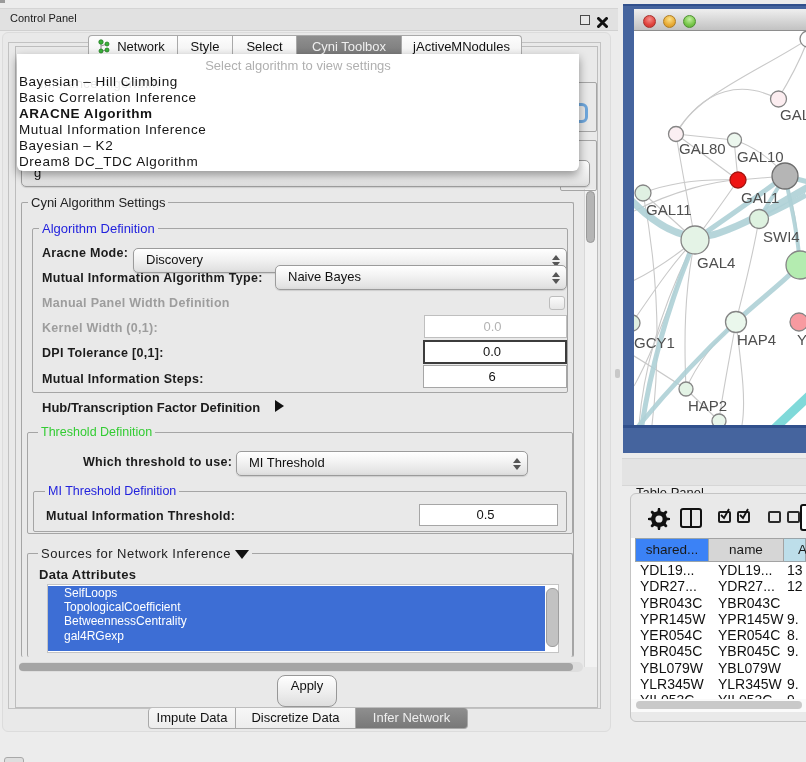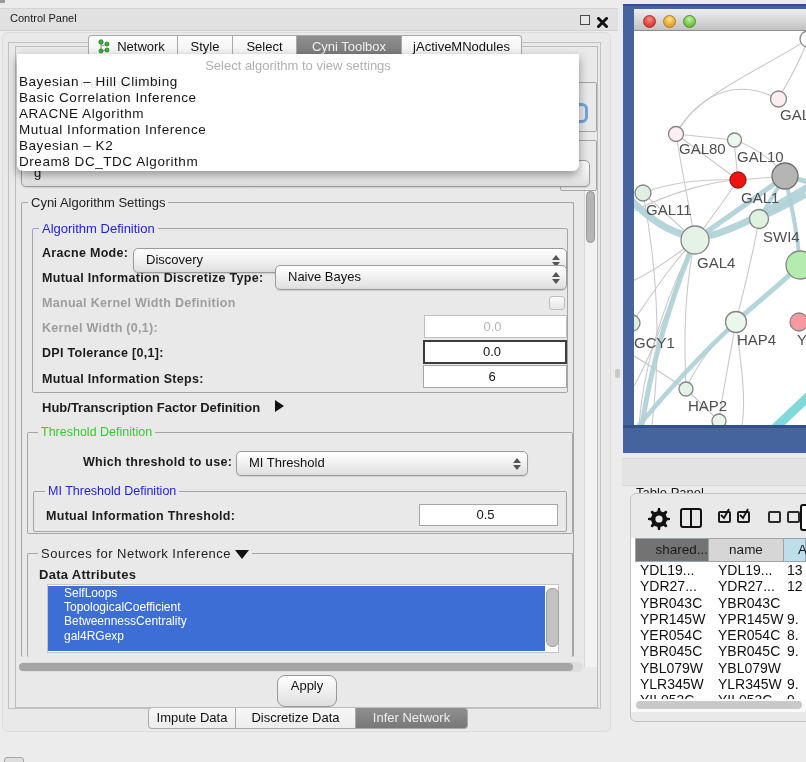--- a/index.html
+++ b/index.html
@@ -1,18 +1,18 @@
 <!DOCTYPE html>
 <html><head>
 <meta charset="utf-8">
 <style>
   html,body{margin:0;padding:0;}
   body{width:806px;height:762px;overflow:hidden;background:#ececec;font-family:"Liberation Sans",sans-serif;position:relative;}
   .abs{position:absolute;}
-  .b{font-weight:normal;}
+  .b{font-weight:bold;}
   .lbl{position:absolute;font-size:12.5px;font-weight:bold;color:#1c1c1c;white-space:nowrap;letter-spacing:0.3px;}
   .dis{color:#9d9d9d;}
   .combo{position:absolute;border:1px solid #9b9b9b;border-radius:5px;
     background:linear-gradient(#ffffff,#f2f2f2 45%,#e2e2e2 90%,#dadada);
     box-shadow:0 1px 1px rgba(0,0,0,0.12);}
   .combo .ct{position:absolute;left:12px;top:3px;font-size:13px;color:#111;}
   .arrows{position:absolute;right:7px;top:50%;margin-top:-7px;width:8px;height:14px;}
   .arrows:before{content:"";position:absolute;left:1px;top:1px;border-left:4px solid transparent;border-right:4px solid transparent;border-bottom:5px solid #555;}
   .arrows:after{content:"";position:absolute;left:1px;bottom:1px;border-left:4px solid transparent;border-right:4px solid transparent;border-top:5px solid #555;}
   .field{position:absolute;background:#fff;border:1px solid #a6a6a6;font-size:13px;color:#111;text-align:center;padding-right:6px;box-sizing:border-box;}
@@ -61,26 +61,26 @@
 </div>
 
 <div class="group" style="left:32px;top:228px;width:534px;height:163px;">
  <span class="gtitle" style="left:6px;color:#2222dd;">Algorithm Definition</span>
 </div>
 <div class="lbl" style="left:42px;top:246px;">Aracne Mode:</div>
 <div class="combo" style="left:133px;top:248px;width:432px;height:23px;text-decoration:underline;">
     <span class="ct">Discovery</span>
     <span class="arrows"></span>
   </div>
-<div class="lbl" style="left:42px;top:271px;">Mutual Information Discretize Type:</div>
+<div class="lbl" style="left:42px;top:271px;">Mutual Information Algorithm Type:</div>
 <div class="combo" style="left:275px;top:265px;width:290px;height:23px;">
     <span class="ct">Naive Bayes</span>
     <span class="arrows"></span>
   </div>
-<div class="lbl dis" style="left:42px;top:296px;">Manual Kernel Width Definition</div>
+<div class="lbl dis" style="left:42px;top:296px;">Manual Panel Width Definition</div>
 <div class="abs" style="left:549px;top:296px;width:14px;height:12px;border:1px solid #bdbdbd;border-radius:3px;background:linear-gradient(#fbfbfb,#e6e6e6);"></div>
 <div class="lbl dis" style="left:42px;top:321px;text-align:center;">Kernel Width (0,1):</div>
 <div class="field" style="left:424px;top:315px;width:143px;height:23px;border-color:#bfbfbf;color:#b3b3b3;line-height:21px;">0.0</div>
 <div class="lbl" style="left:42px;top:346px;">DPI Tolerance [0,1]:</div>
 <div class="field" style="left:423px;top:340px;width:144px;height:24px;border:2px solid #3c3c3c;line-height:20px;">0.0</div>
 <div class="lbl" style="left:42px;top:372px;">Mutual Information Steps:</div>
 <div class="field" style="left:423px;top:365px;width:144px;height:23px;line-height:21px;">6</div>
 
 <div class="abs" style="left:42px;top:400px;font-size:13px;font-weight:bold;color:#1c1c1c;">Hub/Transcription Factor Definition</div>
 <div class="abs" style="left:275px;top:400px;width:0;height:0;border-top:6px solid transparent;border-bottom:6px solid transparent;border-left:9px solid #111;"></div>
@@ -237,21 +237,21 @@
   </svg>
 <div class="abs" style="left:737px;top:511px;width:13px;height:12px;border:2px solid #1a1a1a;border-radius:2px;box-sizing:border-box;"></div>
 <svg class="abs" style="left:737px;top:507px;" width="14" height="16">
     <path d="M3 8 L6 11 L11 2" stroke="#111" stroke-width="1.8" fill="none"></path>
   </svg>
 <div class="abs" style="left:768px;top:511px;width:13px;height:12px;border:2px solid #2a2a2a;border-radius:2px;box-sizing:border-box;"></div>
 <div class="abs" style="left:787px;top:511px;width:13px;height:12px;border:2px solid #2a2a2a;border-radius:2px;box-sizing:border-box;"></div>
 <div class="abs" style="left:800px;top:504px;width:14px;height:27px;border:2.5px solid #111;border-radius:3px;background:#fff;box-sizing:border-box;"></div>
 
 <div class="abs" style="left:631px;top:538px;width:175px;height:174px;background:#fff;"></div>
-<div class="abs" style="left:635px;top:538px;width:74px;height:24px;background:#737373;border:1px solid #9aa5aa;box-sizing:border-box;text-align:right;font-size:13.5px;color:#1a1a1a;line-height:22px;">shared...</div>
+<div class="abs" style="left:635px;top:538px;width:74px;height:24px;background:#3b82f6;border:1px solid #9aa5aa;box-sizing:border-box;text-align:center;font-size:13.5px;color:#1a1a1a;line-height:22px;">shared...</div>
 <div class="abs" style="left:709px;top:538px;width:75px;height:24px;background:#d6d6d6;border:1px solid #a3a3a3;border-left:none;box-sizing:border-box;text-align:center;font-size:13.5px;color:#1a1a1a;line-height:22px;">name</div>
 <div class="abs" style="left:784px;top:538px;width:22px;height:24px;background:#bddeea;border:1px solid #9aa5aa;border-left:none;box-sizing:border-box;font-size:13.5px;color:#1a1a1a;line-height:22px;padding-left:14px;">A</div>
 <div class="abs" style="left:631px;top:562px;width:175px;height:138px;overflow:hidden;font-size:14px;color:#111;">
  <div style="position:absolute;left:9px;top:0;line-height:16.3px;">YDL19...<br>YDR27...<br>YBR043C<br>YPR145W<br>YER054C<br>YBR045C<br>YBL079W<br>YLR345W<br>YIL053C</div>
  <div style="position:absolute;left:87px;top:0;line-height:16.3px;">YDL19...<br>YDR27...<br>YBR043C<br>YPR145W<br>YER054C<br>YBR045C<br>YBL079W<br>YLR345W<br>YIL053C</div>
  <div style="position:absolute;left:156px;top:0;line-height:16.3px;">13<br>12<br>&nbsp;<br>9.<br>8.<br>9.<br>&nbsp;<br>9.<br>9.</div>
 </div>
 <div class="abs" style="left:631px;top:699px;width:175px;height:13px;background:#fafafa;"></div>
 <div class="abs" style="left:636px;top:701px;width:166px;height:8px;background:#c9c9c9;border-radius:4px;"></div>
 

